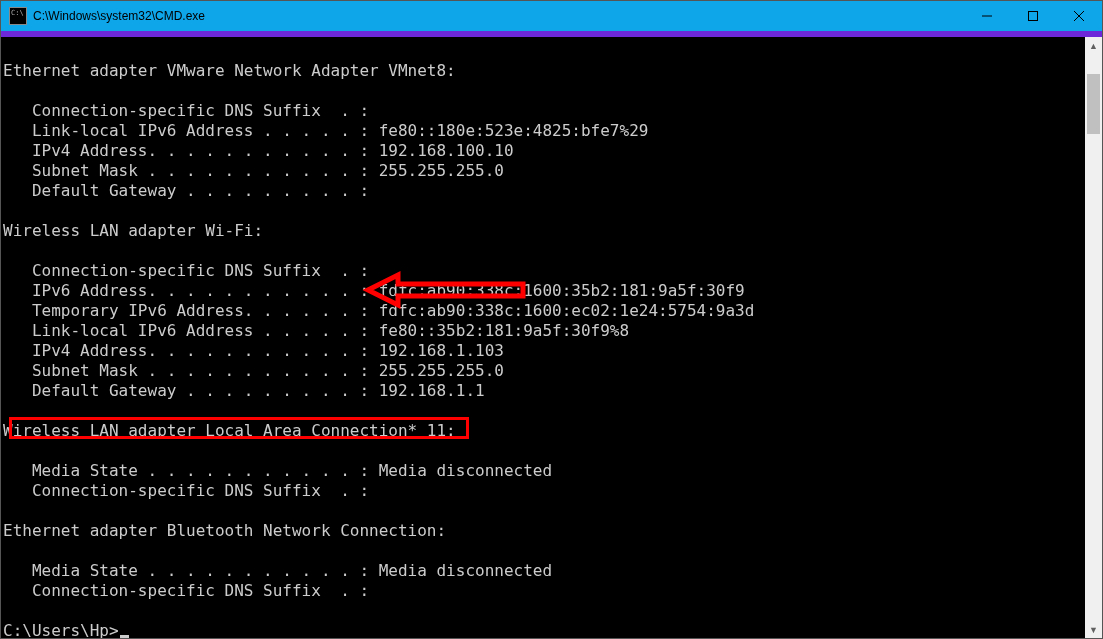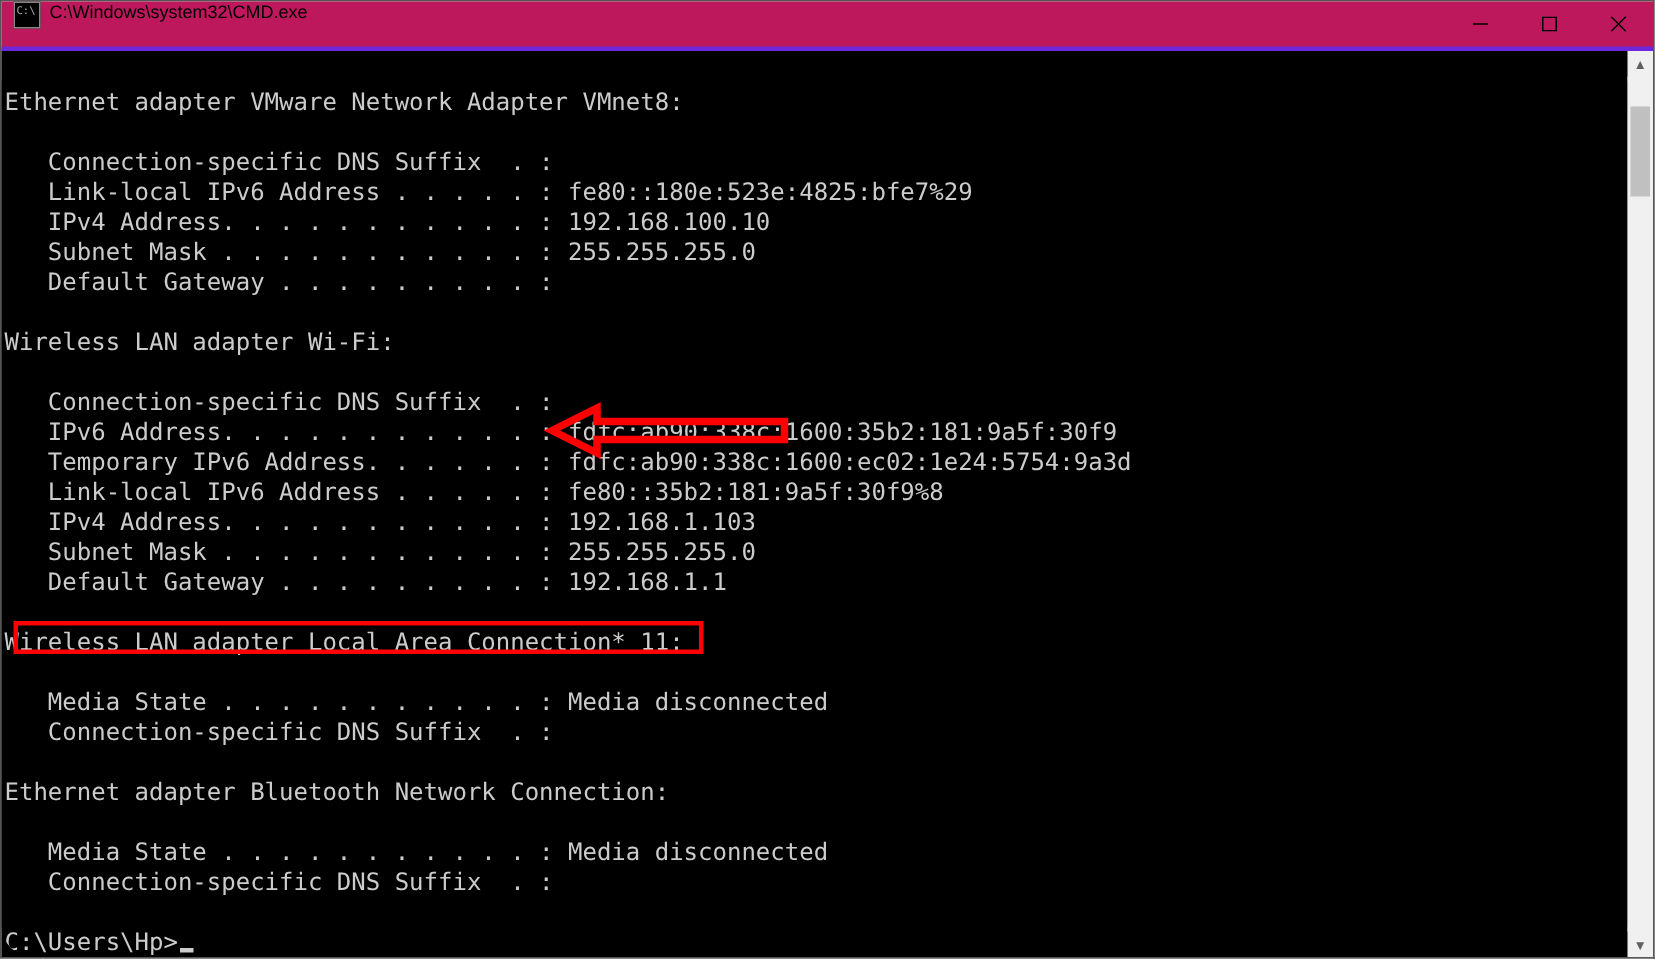--- a/index.html
+++ b/index.html
@@ -15,23 +15,24 @@
     width: 1103px;
     height: 639px;
     background: #fff;
     display: flex;
     flex-direction: column;
     box-sizing: border-box;
     border: 1px solid #555;
   }
   .titlebar {
     height: 30px;
-    background: #be185d;
-    display: flex;
-    border-bottom: 3px solid #6d28d9;
+    background: #0ea5e9;
+    display: flex;
+    align-items: center;
+    border-bottom: 6px solid #6d28d9;
     user-select: none;
     flex: 0 0 30px;
   }
   .titlebar .icon {
     width: 16px;
     height: 16px;
     margin: 0 6px 0 8px;
     background: #000;
     position: relative;
     border: 1px solid #888;
@@ -74,21 +75,20 @@
     flex: 1;
     background: #000;
     color: #ccc;
     font-family: Consolas, "Lucida Console", monospace;
     font-size: 16px;
     line-height: 20px;
     white-space: pre;
     overflow: hidden;
     position: relative;
     padding-top: 4px;
-    border-radius: 21px;
   }
   .terminal .row {
     height: 20px;
     padding-left: 2px;
   }
   .terminal .hlbox {
     position: absolute;
     left: 8px;
     top: 380px;
     width: 460px;

